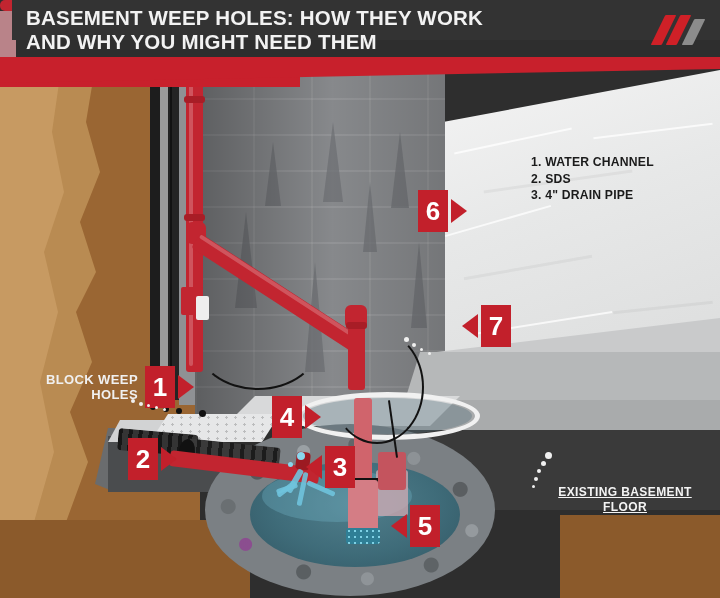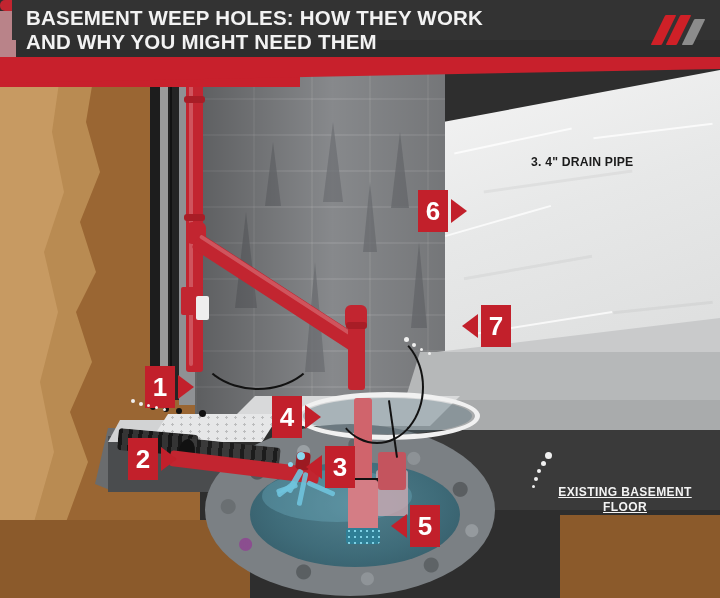--- a/index.html
+++ b/index.html
@@ -503,20 +503,22 @@
     <div class="header-title">BASEMENT WEEP HOLES: HOW THEY WORK
 AND WHY YOU MIGHT NEED THEM</div>
     <div class="logo">
       <span class="b1"></span>
       <span class="b2"></span>
       <span class="b3"></span>
     </div>
   </div>
 
   <div class="legend">
+    <div>1. WATER CHANNEL</div>
+    <div>2. SDS</div>
     <div>3. 4" DRAIN PIPE</div>
   </div>
 
   <div class="marker right" style="left:145px;top:366px;">
     <div class="box">1</div>
     <div class="tri"></div>
   </div>
 
   <div class="marker right" style="left:128px;top:438px;">
     <div class="box">2</div>
@@ -541,20 +543,22 @@
   <div class="marker right" style="left:418px;top:190px;">
     <div class="box">6</div>
     <div class="tri"></div>
   </div>
 
   <div class="marker left" style="left:481px;top:305px;">
     <div class="box">7</div>
     <div class="tri"></div>
   </div>
 
+  <div class="label" id="label-block-weep" style="white-space:pre-line;">BLOCK WEEP
+HOLES</div>
   <div class="dots">
     <i style="left:131px;top:399px;width:4px;height:4px;"></i>
     <i style="left:139px;top:402px;width:4px;height:4px;"></i>
     <i style="left:147px;top:404px;width:3px;height:3px;"></i>
     <i style="left:155px;top:406px;width:3px;height:3px;"></i>
     <i style="left:163px;top:408px;width:3px;height:3px;"></i>
   </div>
 
   <div class="dots">
     <i style="left:404px;top:337px;width:5px;height:5px;"></i>

